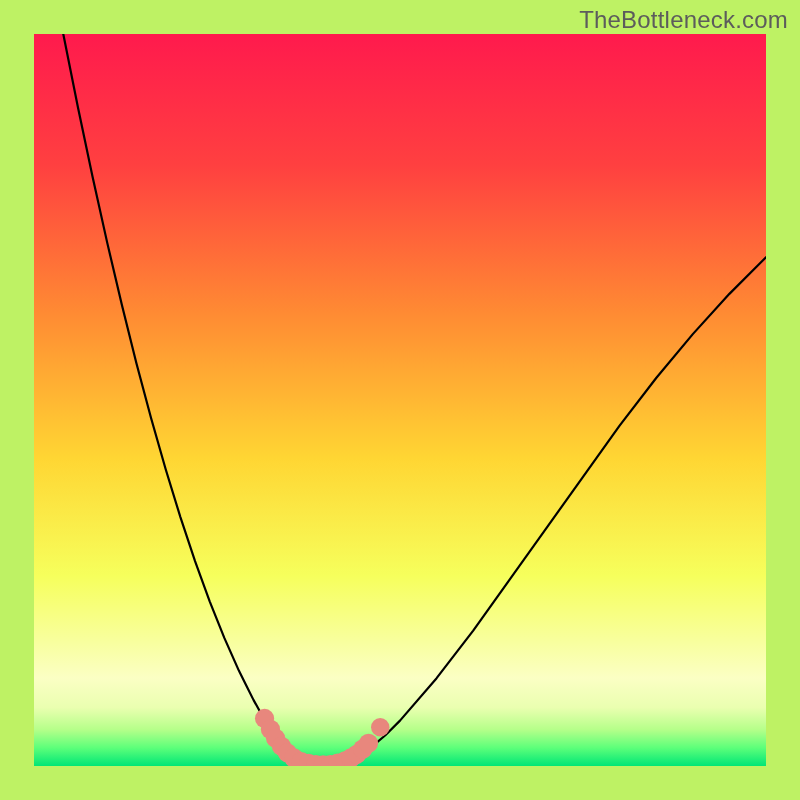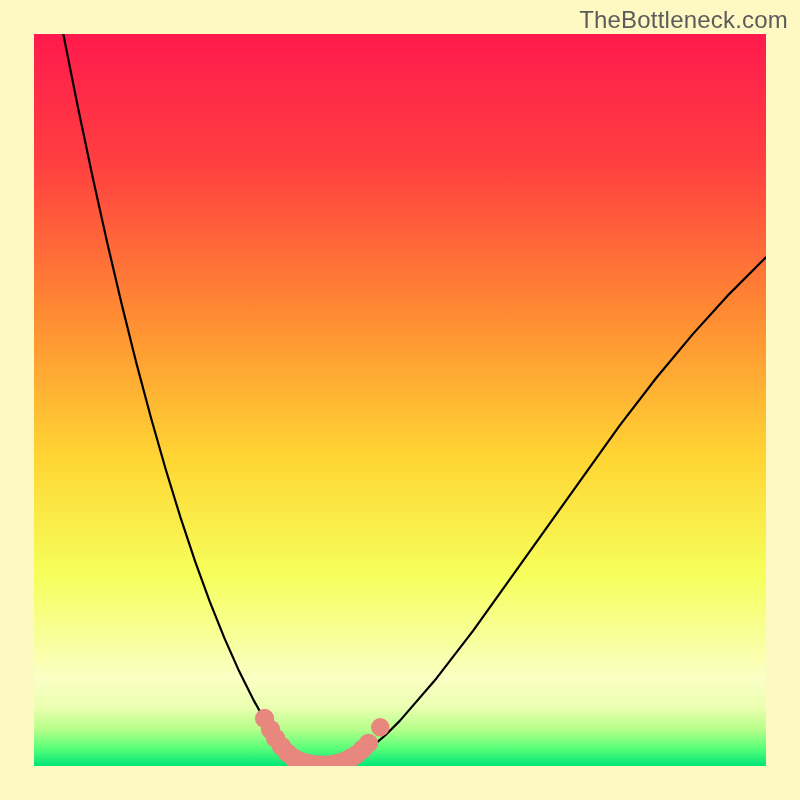--- a/index.html
+++ b/index.html
@@ -7,21 +7,21 @@
     padding: 0;
     width: 800px;
     height: 800px;
     overflow: hidden;
     background: #000;
     font-family: Arial, Helvetica, sans-serif;
   }
   .frame {
     position: absolute;
     inset: 0;
-    background: #fef9c3;
+    background: #bef264;
     text-align: right;
   }
   .plot {
     position: absolute;
     left: 34px;
     top: 34px;
     width: 732px;
     height: 732px;
     overflow: hidden;
   }

